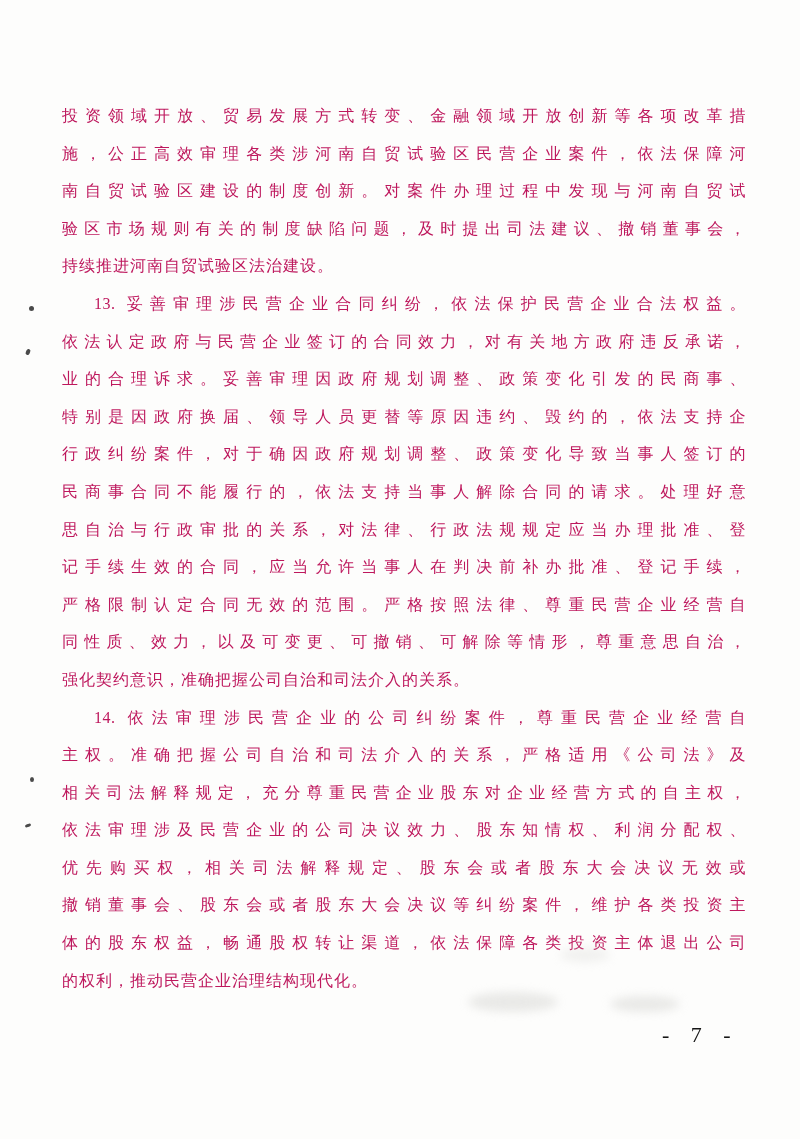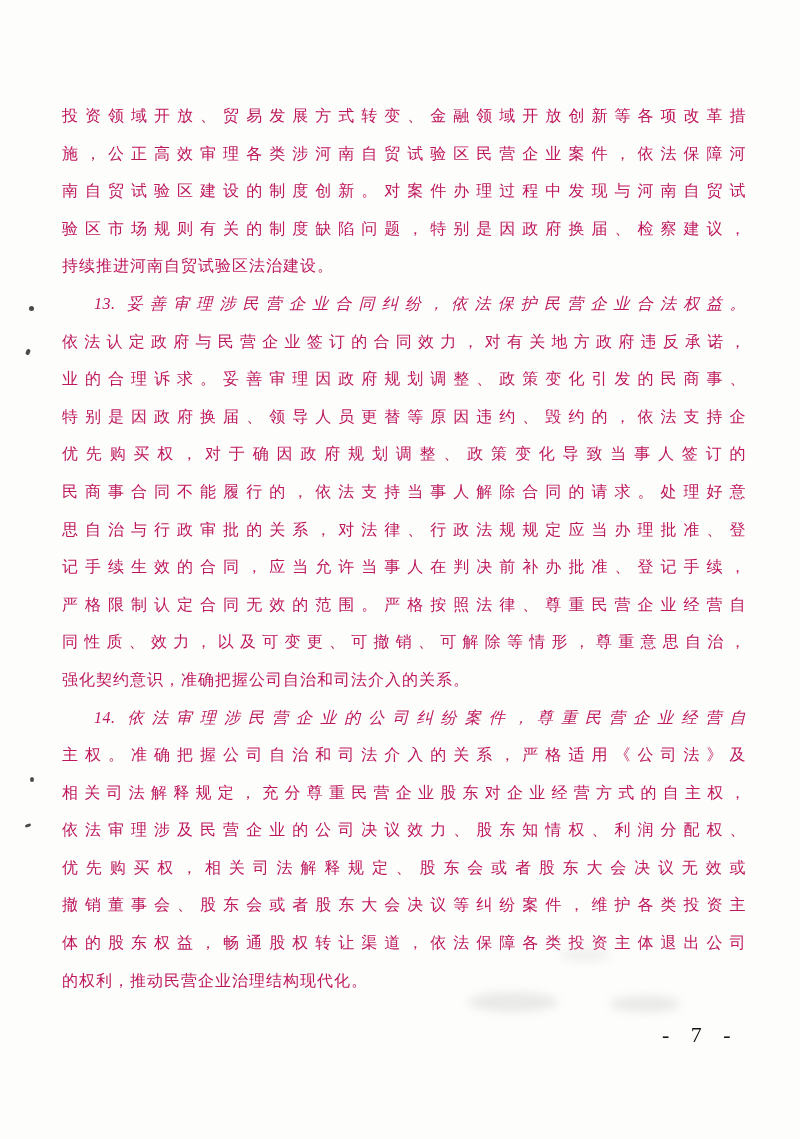--- a/index.html
+++ b/index.html
@@ -20,21 +20,21 @@
   }
   .line {
     font-size: 16px;
     height: 37.6px;
     line-height: 37.6px;
     color: #be185d;
     text-align: justify;
     text-align-last: justify;
     letter-spacing: 0.5px;
   }
-  .line.indent { padding-left: 32px; font-style: italic; }
+  .line.indent { padding-left: 32px; }
   .line.end { text-align: right; text-align-last: left; letter-spacing: 1px; }
   .page-number {
     position: absolute;
     left: 662px; top: 1022px;
     font-size: 22px;
     color: #151515;
     letter-spacing: 7px;
     word-spacing: 2px;
     white-space: nowrap;
   }
@@ -60,27 +60,27 @@
 </style>
 </head>
 <body>
 
 <div class="page">
 
   <div id="text-block">
       <div class="line">投资领域开放、贸易发展方式转变、金融领域开放创新等各项改革措</div>
       <div class="line">施，公正高效审理各类涉河南自贸试验区民营企业案件，依法保障河</div>
       <div class="line">南自贸试验区建设的制度创新。对案件办理过程中发现与河南自贸试</div>
-      <div class="line">验区市场规则有关的制度缺陷问题，特别是因政府换届、检察建议，</div>
+      <div class="line">验区市场规则有关的制度缺陷问题，及时提出司法建议、撤销董事会，</div>
       <div class="line end">持续推进河南自贸试验区法治建设。</div>
       <div class="line indent">13. 妥善审理涉民营企业合同纠纷，依法保护民营企业合法权益。</div>
       <div class="line">依法认定政府与民营企业签订的合同效力，对有关地方政府违反承诺，</div>
       <div class="line">业的合理诉求。妥善审理因政府规划调整、政策变化引发的民商事、</div>
       <div class="line">特别是因政府换届、领导人员更替等原因违约、毁约的，依法支持企</div>
-      <div class="line">优先购买权，对于确因政府规划调整、政策变化导致当事人签订的</div>
+      <div class="line">行政纠纷案件，对于确因政府规划调整、政策变化导致当事人签订的</div>
       <div class="line">民商事合同不能履行的，依法支持当事人解除合同的请求。处理好意</div>
       <div class="line">思自治与行政审批的关系，对法律、行政法规规定应当办理批准、登</div>
       <div class="line">记手续生效的合同，应当允许当事人在判决前补办批准、登记手续，</div>
       <div class="line">严格限制认定合同无效的范围。严格按照法律、尊重民营企业经营自</div>
       <div class="line">同性质、效力，以及可变更、可撤销、可解除等情形，尊重意思自治，</div>
       <div class="line end">强化契约意识，准确把握公司自治和司法介入的关系。</div>
       <div class="line indent">14. 依法审理涉民营企业的公司纠纷案件，尊重民营企业经营自</div>
       <div class="line">主权。准确把握公司自治和司法介入的关系，严格适用《公司法》及</div>
       <div class="line">相关司法解释规定，充分尊重民营企业股东对企业经营方式的自主权，</div>
       <div class="line">依法审理涉及民营企业的公司决议效力、股东知情权、利润分配权、</div>

